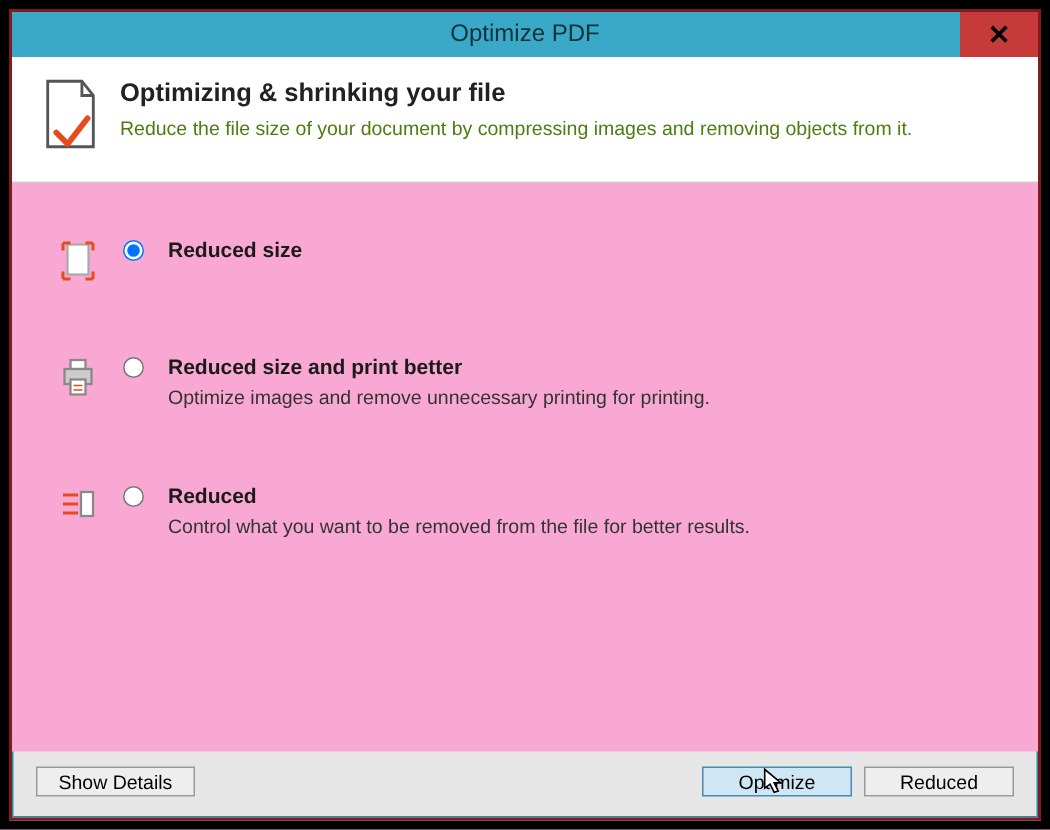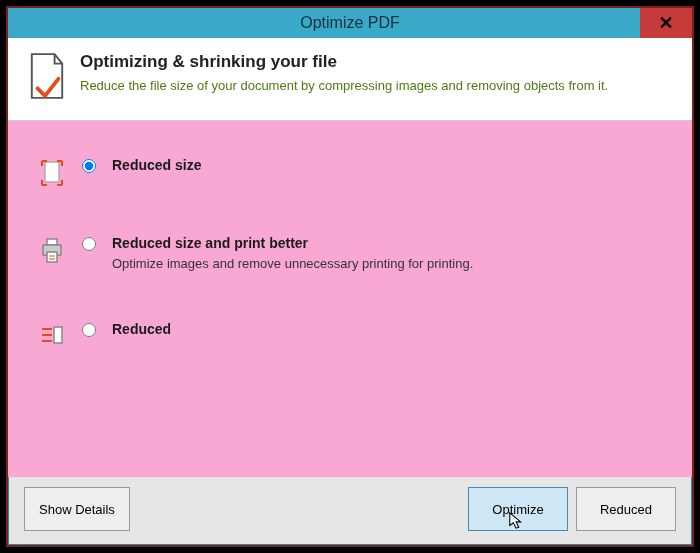--- a/index.html
+++ b/index.html
@@ -105,21 +105,21 @@
   }
   .footer {
     padding: 10px 16px 14px 16px;
     display: flex;
     align-items: center;
     gap: 8px;
   }
   .footer .spacer { flex: 1; }
   .btn {
     min-width: 100px;
-    height: 44px;
+    height: 20px;
     padding: 0 14px;
     font-size: 13px;
     background: #eee;
     border: 1px solid #999;
     cursor: pointer;
   }
   .btn-default {
     background: #cfe6f5;
     border: 1px solid #4a88b4;
   }
@@ -203,20 +203,21 @@
           <line x1="2" y1="12" x2="12" y2="12" stroke="#e54b1b" stroke-width="2"></line>
           <line x1="2" y1="18" x2="12" y2="18" stroke="#e54b1b" stroke-width="2"></line>
           <rect x="14" y="4" width="8" height="16" fill="#fff" stroke="#888" stroke-width="1.5"></rect>
         </svg>
       </div>
       <div class="radio-col">
         <input type="radio" name="opt" style="">
       </div>
       <div class="opt-text">
         <div class="opt-title">Reduced</div>
+        <div class="opt-desc">Control what you want to be removed from the file for better results.</div>
       </div>
     </label>
 
   </div>
 
   <div class="footer">
     <button class="btn">Show Details</button>
     <div class="spacer"></div>
     <button class="btn btn-default">Optimize</button>
     <button class="btn">Reduced</button>

